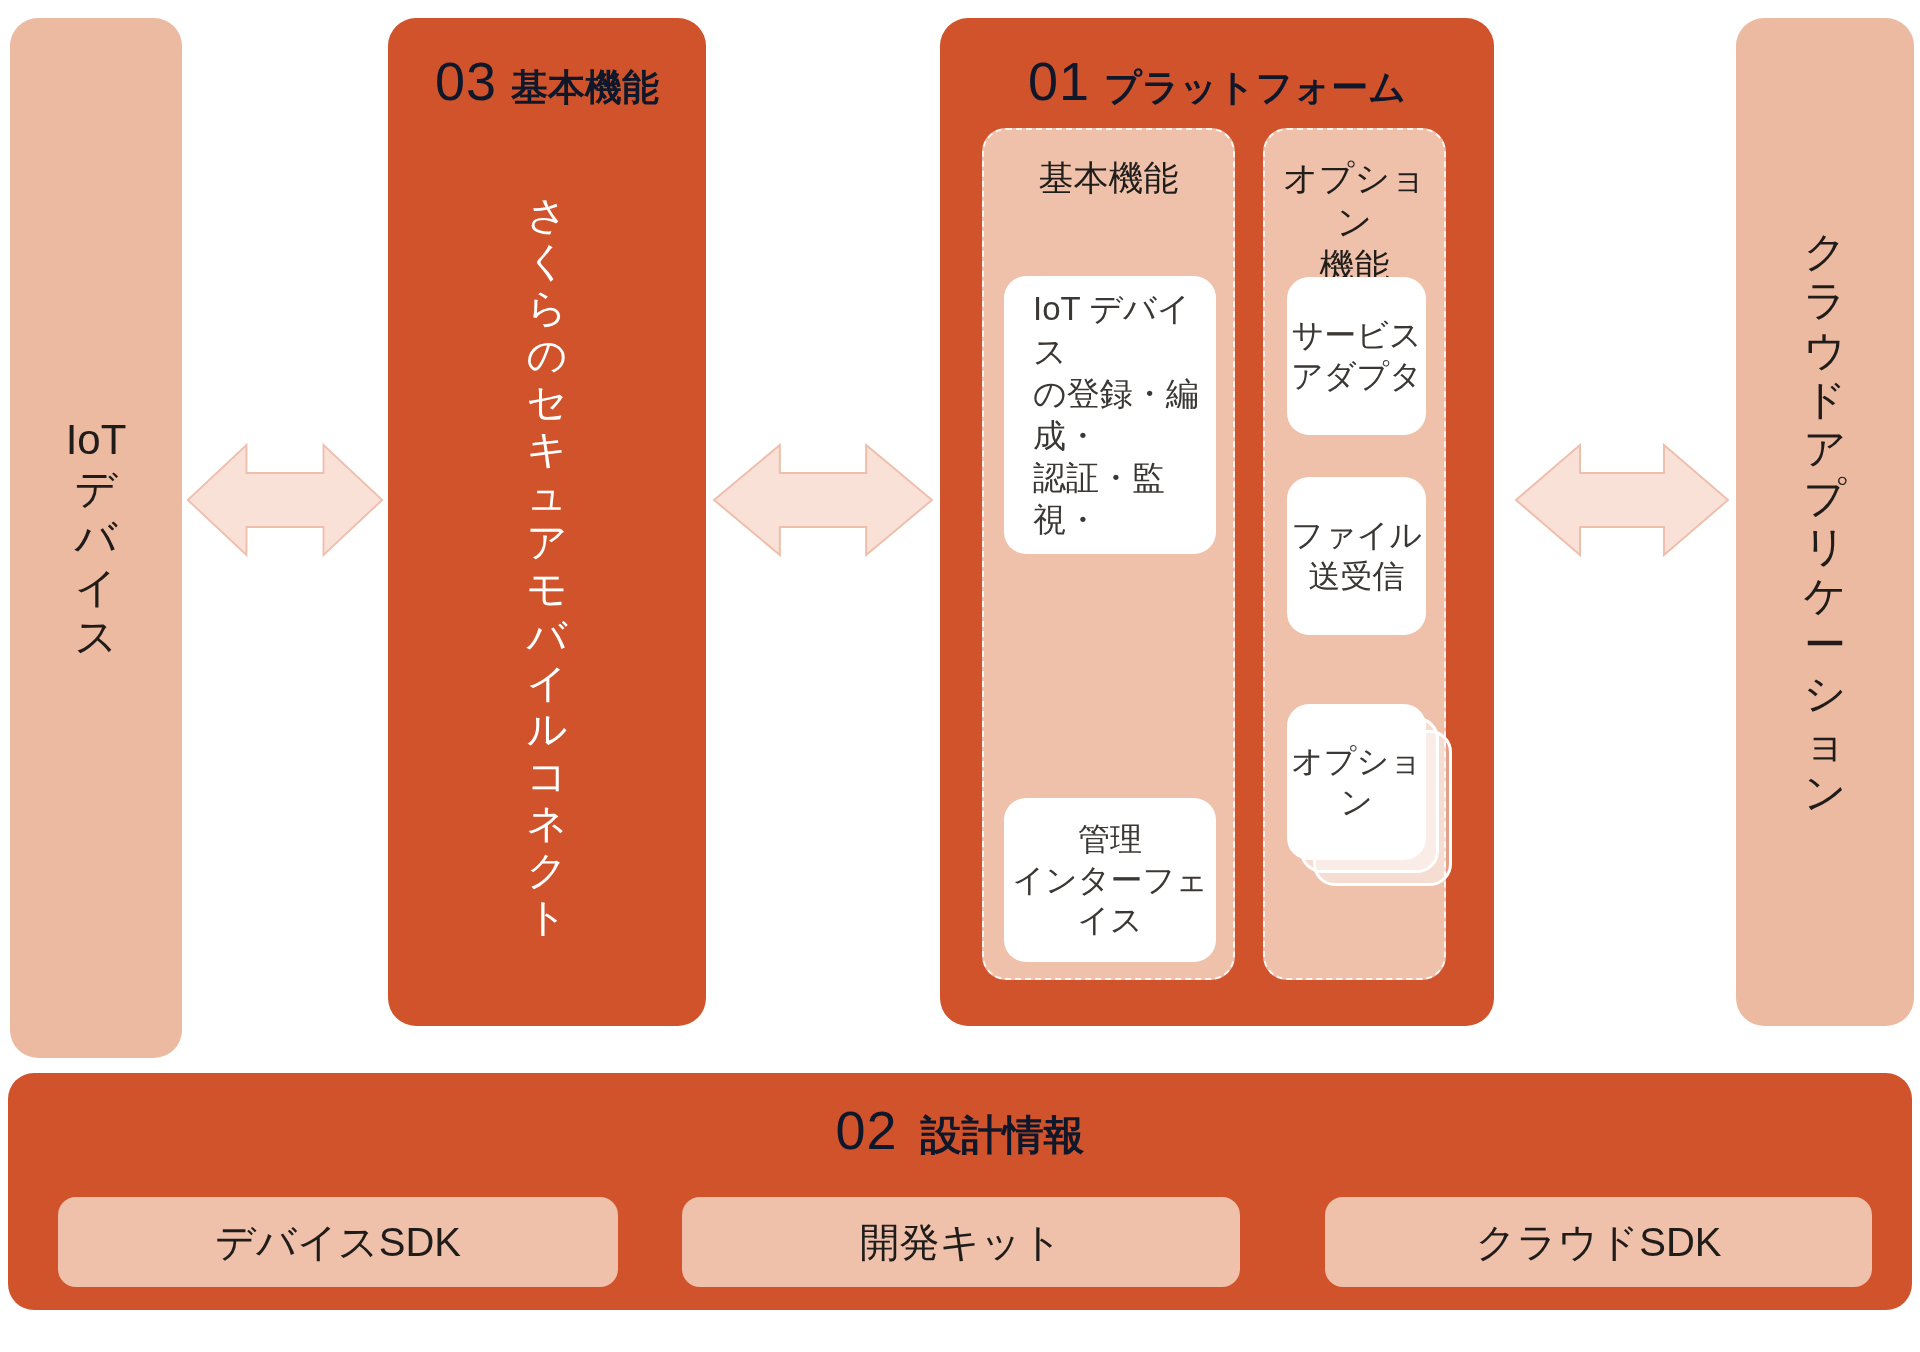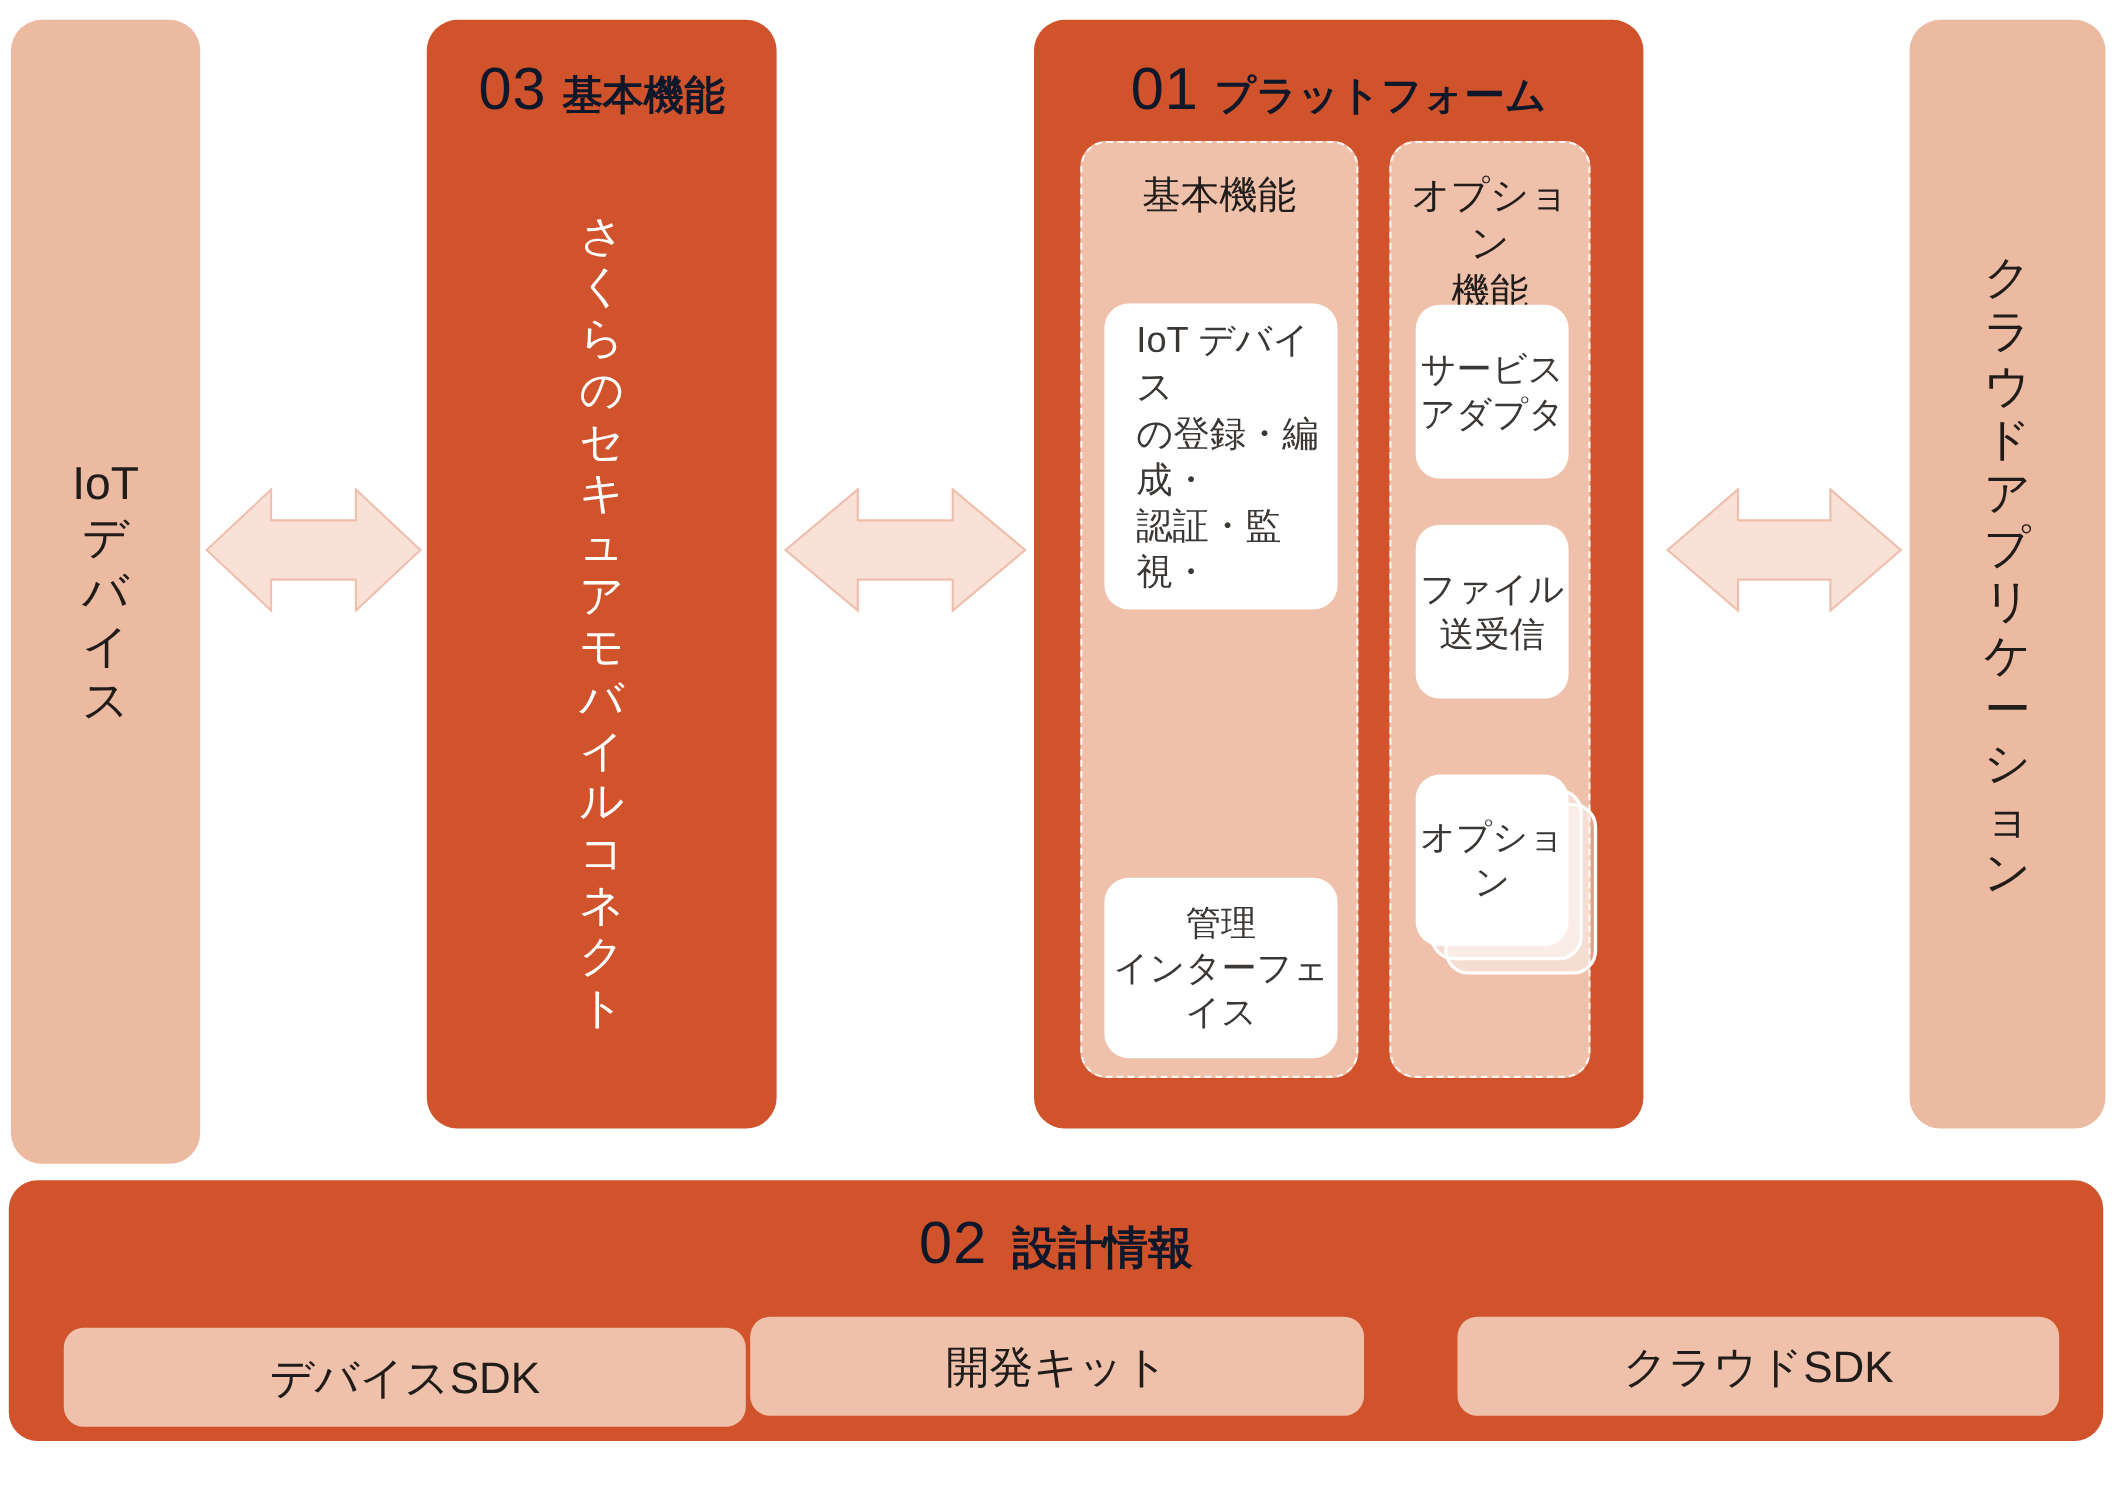--- a/index.html
+++ b/index.html
@@ -173,16 +173,16 @@
       <div>ョ</div>
       <div>ン</div>
     </div>
 </div>
 
 <div class="design-bar" style="left:8px;top:1073px;width:1904px;height:237px;">
   <div class="hdr">
     <span class="num">02</span>
     <span class="htitle">設計情報</span>
   </div>
-  <div class="sdk-box" style="left:50px;width:620px;margin-top:10px;">デバイスSDK</div>
+  <div class="sdk-box" style="left:50px;width:560px;">デバイスSDK</div>
   <div class="sdk-box" style="left:674px;width:558px;">開発キット</div>
   <div class="sdk-box" style="left:1317px;width:547px;">クラウドSDK</div>
 </div>
 
 </body></html>

